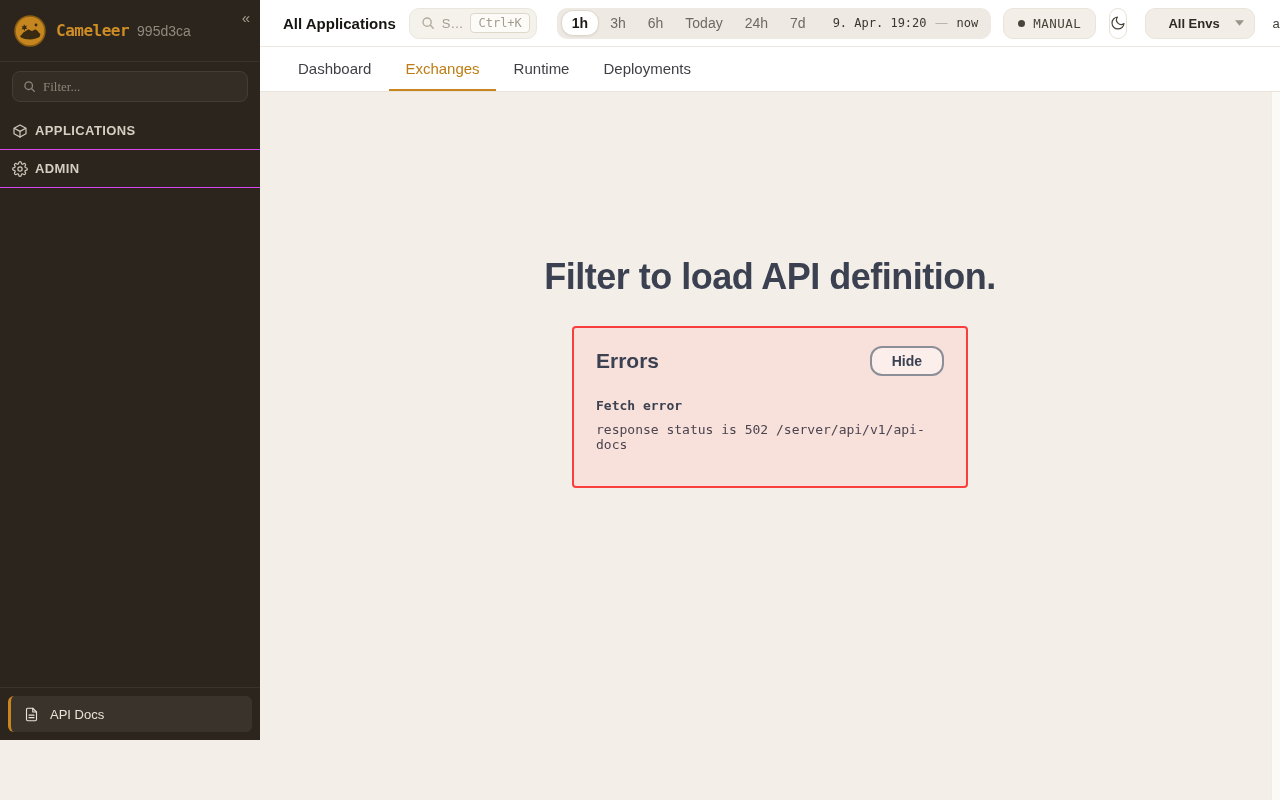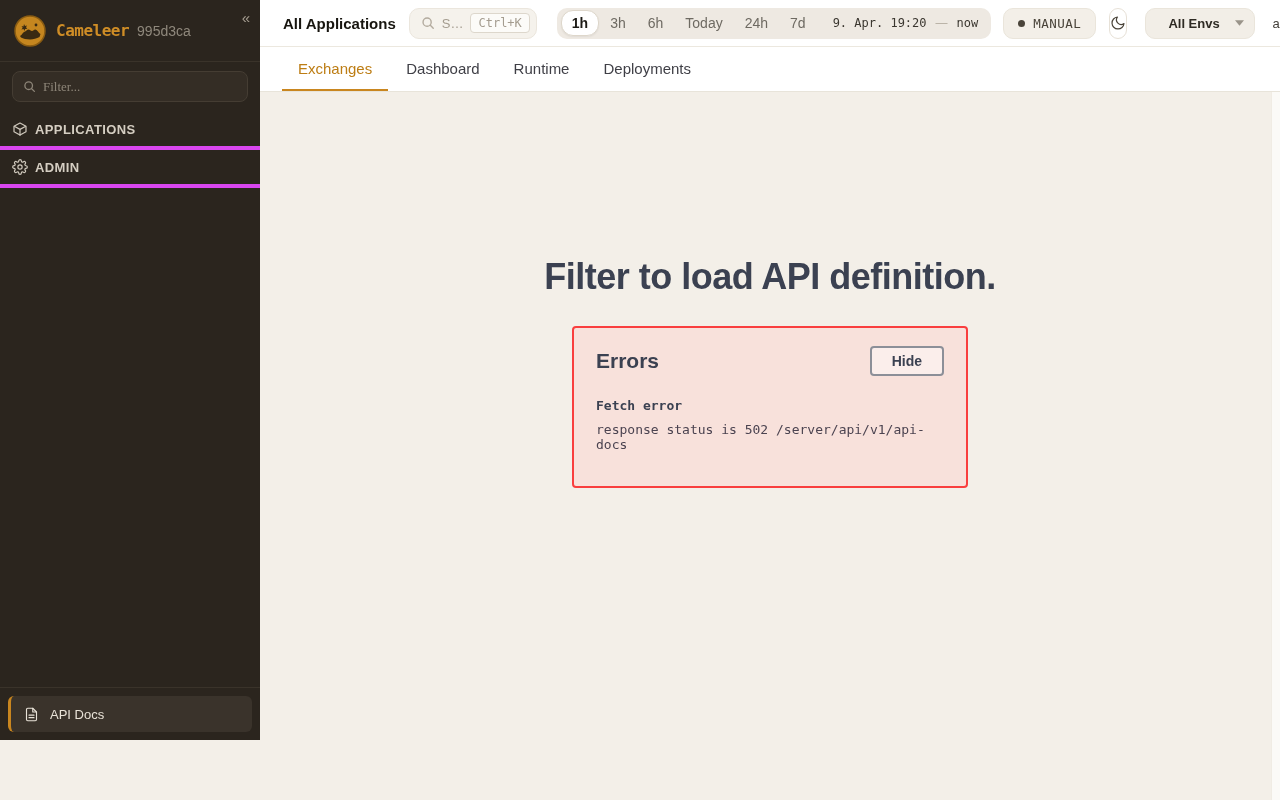--- a/index.html
+++ b/index.html
@@ -44,21 +44,21 @@
   .filter-wrap svg { flex:0 0 auto; }
   .filter-input {
     background:transparent; border:none; outline:none;
     color:#cfc8bc; font-size:13px; width:100%;
     font-family:Liberation Serif, serif;
   }
   .filter-input::placeholder { color:#8d8578; }
   .sb-section {
     display:flex; align-items:center; gap:7px;
     padding:0 12px; height:38px;
-    border-bottom:4px solid #d946ef;
+    border-bottom:1px solid #d946ef;
     cursor:pointer;
   }
   .sb-section-label {
     font-size:13px; font-weight:bold; letter-spacing:0.4px;
     color:#d5cec2;
   }
   .sb-footer { margin-top:auto; border-top:1px solid #3a332a; padding:8px; }
   .sb-footer-item {
     height:36px; border-radius:6px; background:#3a332b;
     border-left:3px solid #c9861f;
@@ -159,21 +159,21 @@
     letter-spacing:-0.5px;
   }
   .errors-panel {
     width:396px; margin:28px auto 0 auto;
     background:#f8e1db; border:2px solid #f93e3e; border-radius:4px;
     padding:18px 22px 34px 22px;
   }
   .errors-head { display:flex; align-items:center; justify-content:space-between; }
   .errors-title { font-size:21px; font-weight:bold; color:#3b4151; }
   .hide-btn {
-    background:rgba(255,255,255,.45); border:2px solid #8c8f98; border-radius:4px;
+    background:rgba(255,255,255,.45); border:2px solid #8c8f98; border-radius:12px;
     font-size:14px; font-weight:bold; color:#3b4151;
     padding:5px 20px; cursor:pointer;
     font-family:"Liberation Sans", sans-serif;
   }
   .error-name {
     margin-top:22px; font-size:13px; font-weight:bold; color:#3b4151;
     font-family:"DejaVu Sans Mono", monospace;
   }
   .error-message {
     margin-top:9px; font-size:13px; color:#4b4350;
@@ -301,22 +301,22 @@
         <svg width="9" height="6" viewBox="0 0 10 6" fill="#9a948a">
             <path d="M0 0h10L5 6z"></path>
           </svg>
       </span>
     </div>
 
     <span class="user-label">adm</span>
   </header>
 
   <nav class="tabbar">
+    <button class="tab">Dashboard</button>
     <button class="tab active">Exchanges</button>
-    <button class="tab">Dashboard</button>
     <button class="tab">Runtime</button>
     <button class="tab">Deployments</button>
   </nav>
 
   <section class="content">
 
     <div class="error-headline">Filter to load API definition.</div>
 
     <div class="errors-panel">
       <div class="errors-head">

